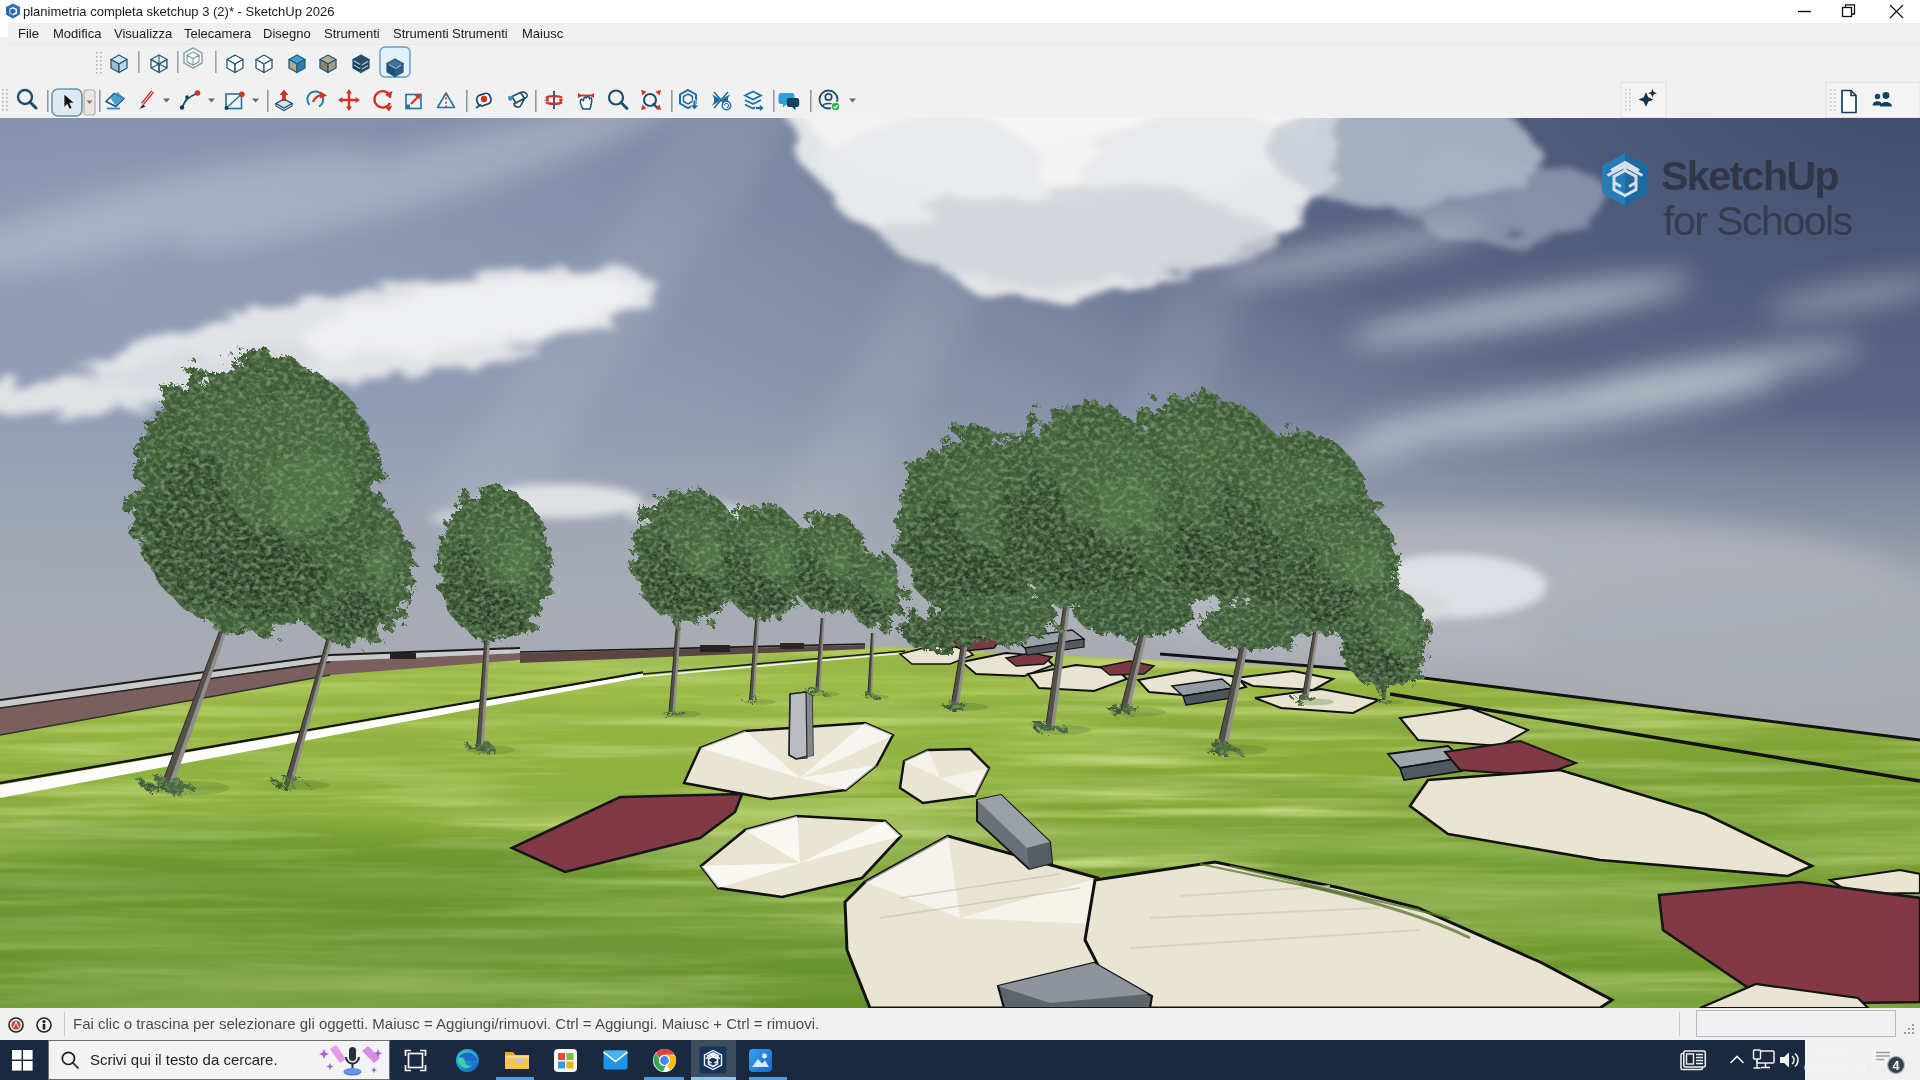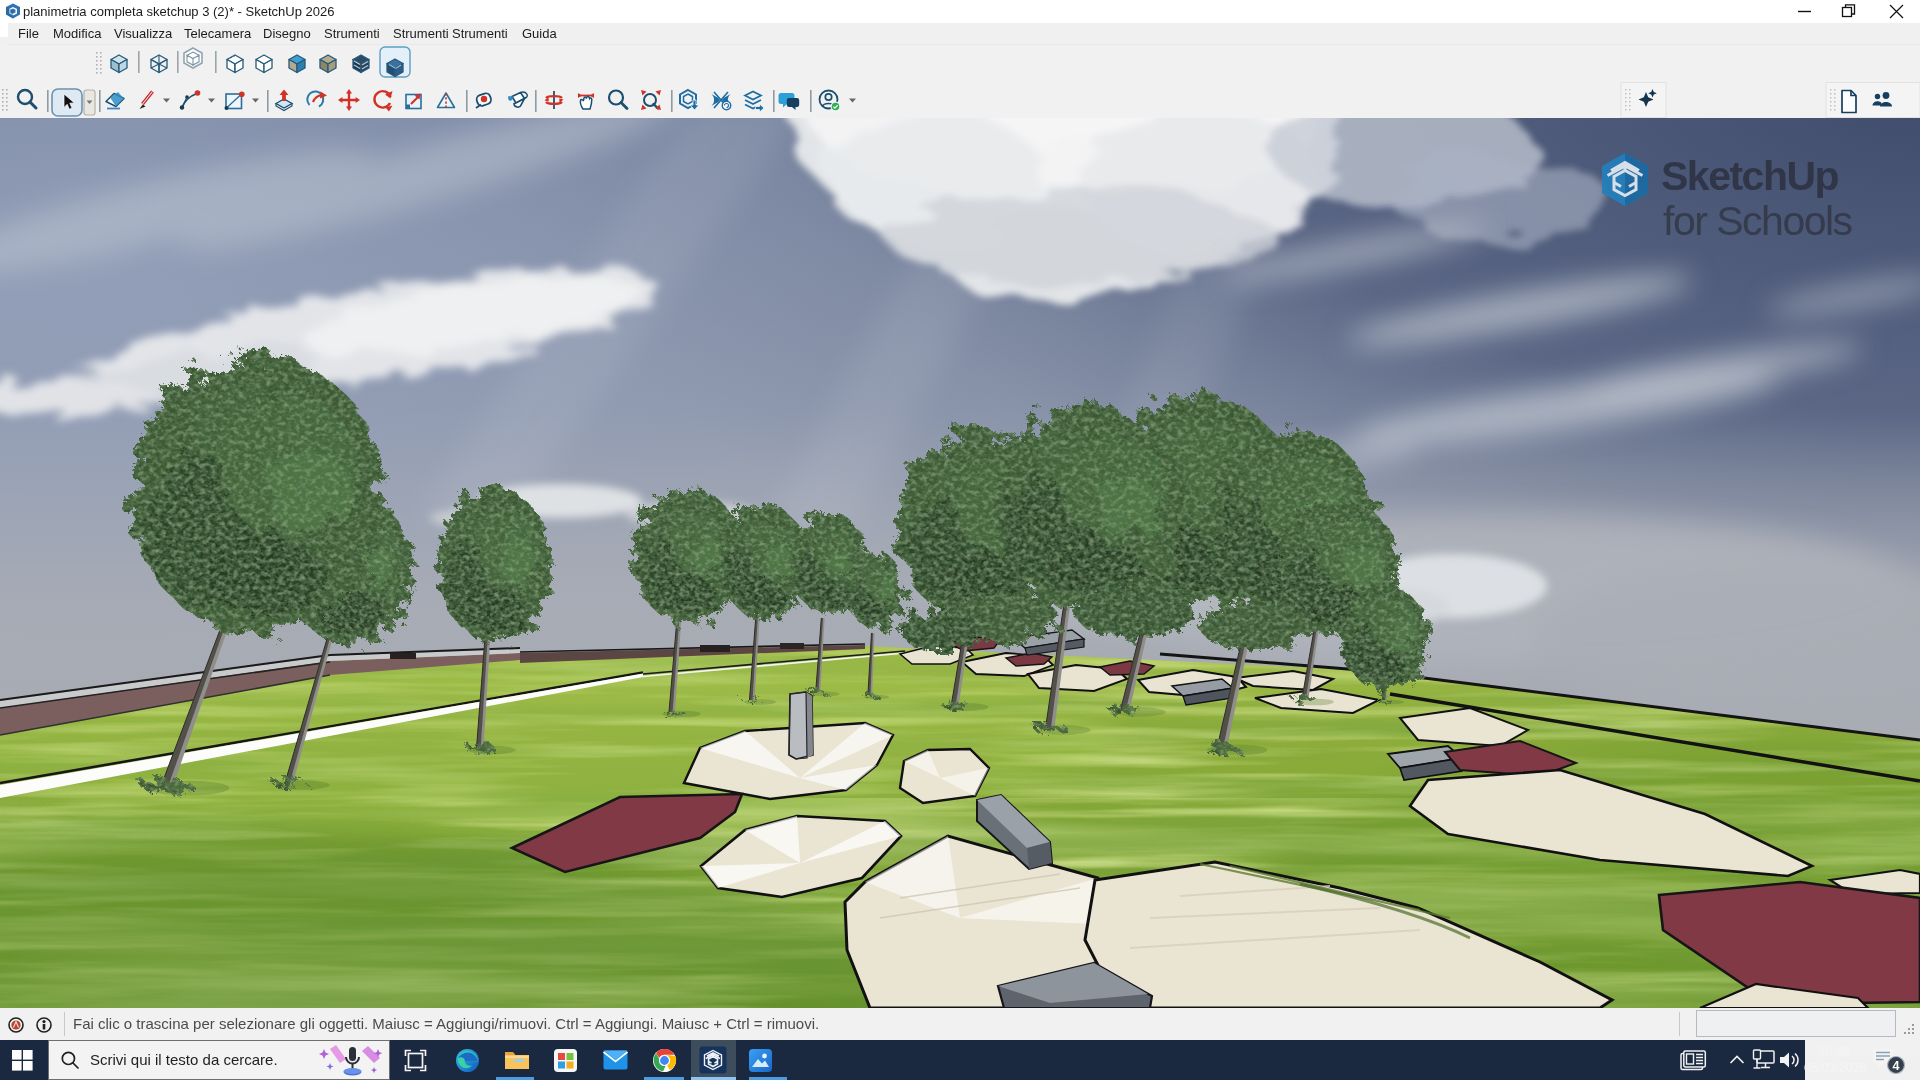--- a/index.html
+++ b/index.html
@@ -34,21 +34,21 @@
 </div>
 <div id="menubar">
  <span style="left:10px">File</span>
     <span style="left:45px">Modifica</span>
     <span style="left:106px">Visualizza</span>
     <span style="left:176px">Telecamera</span>
     <span style="left:255px">Disegno</span>
     <span style="left:316px">Strumenti</span>
     <span style="left:385px">Strumenti</span>
     <span style="left:444px">Strumenti</span>
-    <span style="left:514px">Guida</span>
+    <span style="left:514px">Maiusc</span>
 </div>
 <div id="toolzone"></div>
 <svg class="abs" style="left:0;top:45px" width="1920" height="73" viewBox="0 0 1920 73">
     <rect x="96" y="7" width="1.6" height="1.6" fill="#b0b0b0"></rect>
     <rect x="2" y="44" width="1.6" height="1.6" fill="#b0b0b0"></rect>
     <rect x="100" y="7" width="1.6" height="1.6" fill="#b0b0b0"></rect>
     <rect x="6" y="44" width="1.6" height="1.6" fill="#b0b0b0"></rect>
     <rect x="96" y="11" width="1.6" height="1.6" fill="#b0b0b0"></rect>
     <rect x="2" y="48" width="1.6" height="1.6" fill="#b0b0b0"></rect>
     <rect x="100" y="11" width="1.6" height="1.6" fill="#b0b0b0"></rect>

